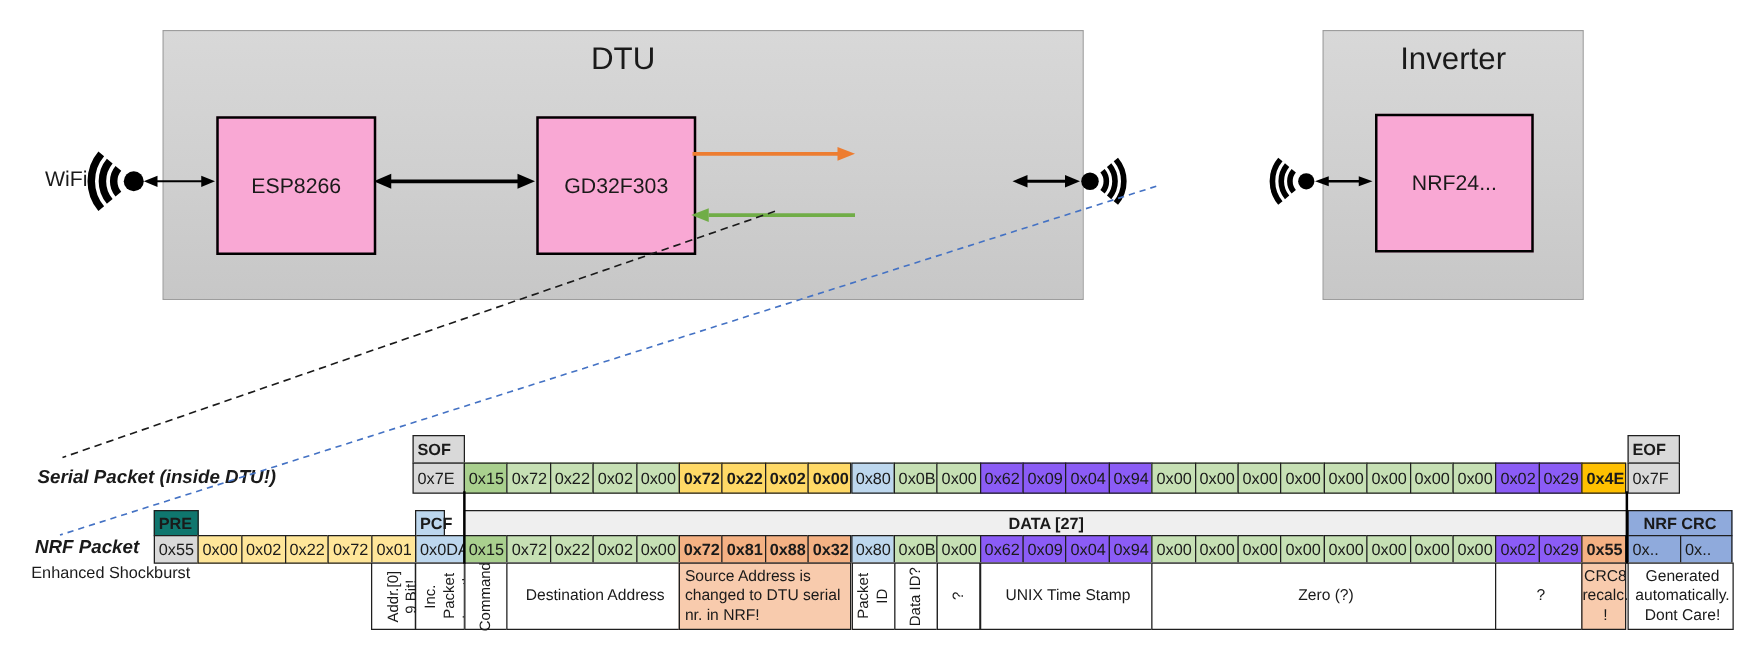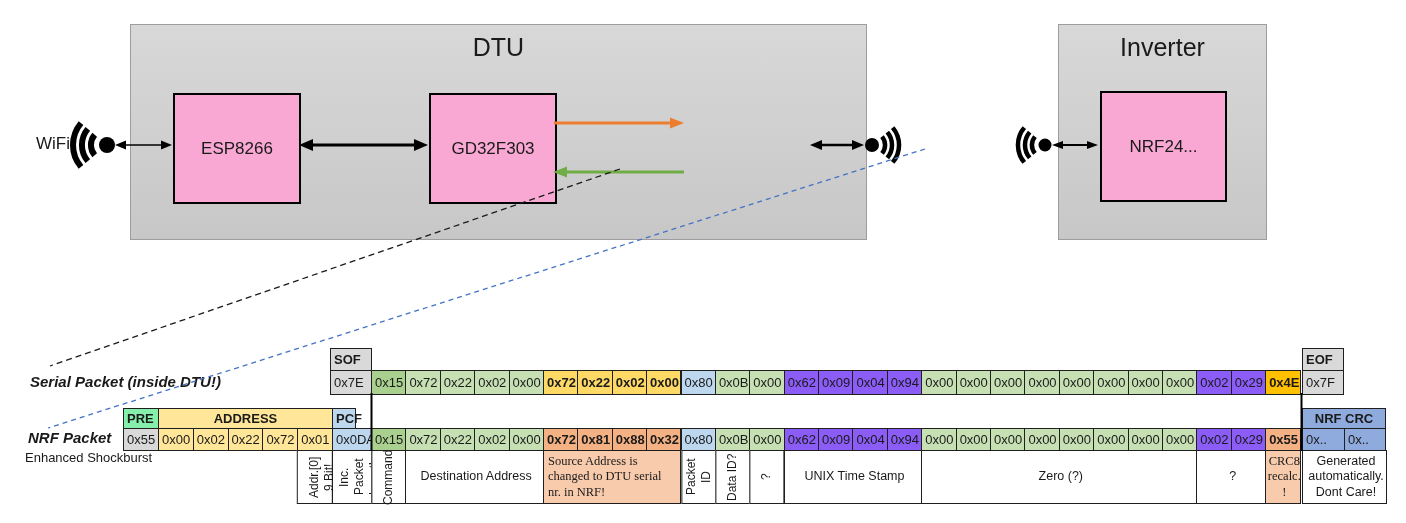--- a/index.html
+++ b/index.html
@@ -26,38 +26,38 @@
   .ctr{justify-content:center;padding-left:0;text-align:center;}
   .c-g1{background:#a9d08e;} .c-g{background:#c6e0b4;}
   .c-gold{background:#ffd966;font-weight:bold;} .c-amber{background:#ffc000;font-weight:bold;}
   .c-sal{background:#f4b183;font-weight:bold;} .c-blu{background:#bdd7ee;}
   .c-gry{background:#8b5cf6;} .c-yel{background:#ffe699;} .c-crc{background:#8faadc;}
   .c-dat{background:#efefef;}
   #sof-hdr{left:330px;top:348px;width:42px;height:23px;background:#d9d9d9;}
   #sof-val{left:330px;top:370px;width:42px;height:25px;background:#d9d9d9;}
   #eof-hdr{left:1302px;top:348px;width:42px;height:23px;background:#d9d9d9;}
   #eof-val{left:1302px;top:370px;width:42px;height:25px;background:#d9d9d9;}
-  #pre-hdr{left:123px;top:408px;width:36px;height:21px;background:#86efac;}
+  #pre-hdr{left:123px;top:408px;width:36px;height:21px;background:#0f766e;}
   #pre-val{left:123px;top:428px;width:36px;height:23px;background:#d9d9d9;}
   #addr-hdr{left:158px;top:408px;width:175px;height:21px;}
   #pcf-hdr{left:332px;top:408px;width:24px;height:21px;}
   #pcf-val{left:332px;top:428px;width:40px;height:23px;}
   #data-hdr{left:371px;top:408px;width:932px;height:21px;}
   #crc-hdr{left:1302px;top:408px;width:84px;height:21px;}
   #crc-val0{left:1302px;top:428px;width:43px;height:23px;}
   #crc-val1{left:1344px;top:428px;width:42px;height:23px;}
   .pkt-label{position:absolute;font-size:15px;font-weight:bold;font-style:italic;z-index:3;}
   #serial-label{left:30px;top:373px;}
   #nrf-label{left:28px;top:429px;}
   #shockburst-label{position:absolute;left:25px;top:450px;font-size:13px;z-index:3;}
   .ann{font-size:12.5px;line-height:1.25;white-space:pre-line;justify-content:center;text-align:center;}
   .ann.al{justify-content:flex-start;text-align:left;padding-left:4px;}
   .ann.rot{writing-mode:vertical-rl;transform:rotate(180deg);font-size:12px;
            justify-content:center;align-items:center;padding:0;text-align:center;}
-  .bg-sal{background:#f8cbad;font-family:Liberation Serif, serif;}
+  .bg-sal{background:#f8cbad;}
 </style>
 </head>
 <body>
 
 <div id="stage">
 
   <div class="gbox" id="dtu-box">
     <div class="gbox-title">DTU</div>
   </div>
   <div class="gbox" id="inverter-box">
@@ -139,23 +139,23 @@
   <div class="pkt-label" id="serial-label">Serial Packet (inside DTU!)</div>
   <div class="cell hdr" id="sof-hdr">SOF</div>
   <div class="cell" id="sof-val">0x7E</div>
   <div class="cell hdr" id="eof-hdr">EOF</div>
   <div class="cell" id="eof-val">0x7F</div>
 
   <div class="pkt-label" id="nrf-label">NRF Packet</div>
   <div id="shockburst-label">Enhanced Shockburst</div>
   <div class="cell hdr" id="pre-hdr">PRE</div>
   <div class="cell" id="pre-val">0x55</div>
-  <div class="cell hdr ctr c-yel" id="addr-hdr">ADDRESS</div>
   <div class="cell hdr c-blu" id="pcf-hdr">PCF</div>
   <div class="cell c-blu" id="pcf-val">0x0DA</div>
+  <div class="cell hdr ctr c-dat" id="data-hdr">DATA [27]</div>
   <div class="cell hdr ctr c-crc" id="crc-hdr">NRF CRC</div>
   <div class="cell c-crc" id="crc-val0">0x..</div>
   <div class="cell c-crc" id="crc-val1">0x..</div>
 <div class="cell c-g1" style="left: 371px; width: 35.39px; top: 370px; height: 25px;">0x15</div>
     <div class="cell c-g" style="left: 405.39px; width: 35.39px; top: 370px; height: 25px;">0x72</div>
     <div class="cell c-g" style="left: 439.78px; width: 35.39px; top: 370px; height: 25px;">0x22</div>
     <div class="cell c-g" style="left: 474.17px; width: 35.39px; top: 370px; height: 25px;">0x02</div>
     <div class="cell c-g" style="left: 508.56px; width: 35.39px; top: 370px; height: 25px;">0x00</div>
     <div class="cell c-gold" style="left: 542.95px; width: 35.39px; top: 370px; height: 25px;">0x72</div>
     <div class="cell c-gold" style="left: 577.34px; width: 35.39px; top: 370px; height: 25px;">0x22</div>

